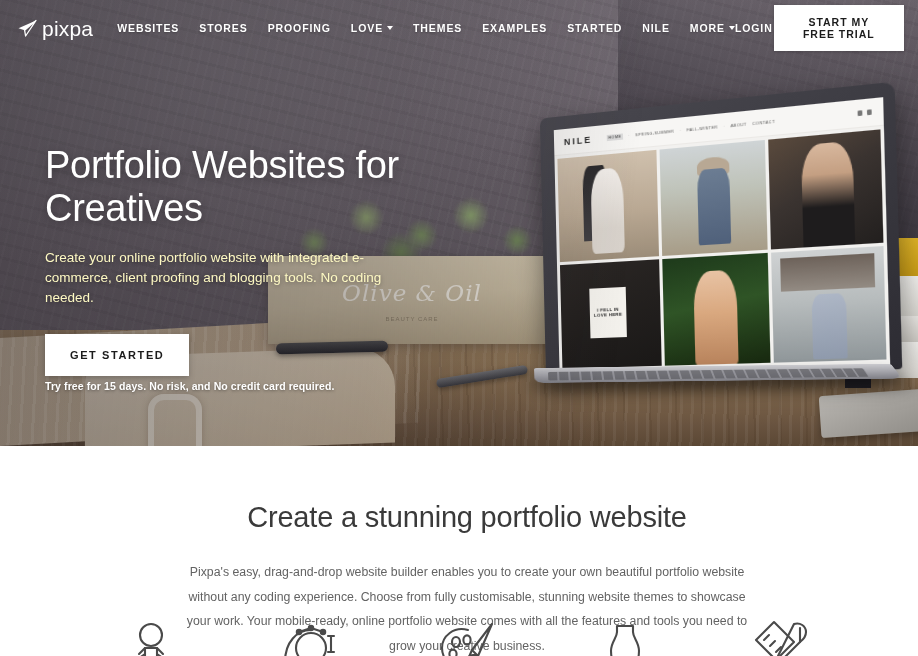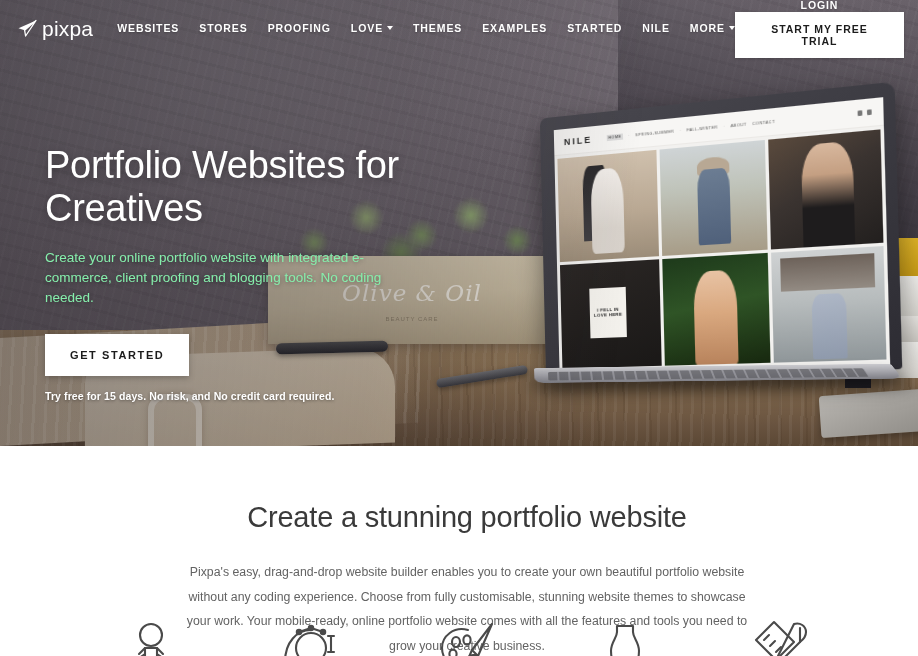--- a/index.html
+++ b/index.html
@@ -213,45 +213,45 @@
   .logo svg { display:block; }
   .logo-text { color:#fff; font-size:21px; letter-spacing:.2px; font-weight:400; line-height:1; }
   .mainnav { display:flex; align-items:center; gap:20px; }
   .navlink {
     color:#fff; font-size:10.5px; font-weight:700; letter-spacing:.9px;
     text-decoration:none; white-space:nowrap; display:flex; align-items:center; gap:4px;
     text-shadow:0 1px 2px rgba(0,0,0,.22); cursor:pointer;
   }
   .caret { width:0;height:0;border-left:3.5px solid transparent;border-right:3.5px solid transparent;
            border-top:4px solid #fff; display:inline-block; }
-  .navright { margin-left:auto; display:flex; align-items:center; gap:1px;flex-direction:column; }
+  .navright { margin-left:auto; display:flex; align-items:center; gap:1px; }
   .btn-trial {
     background:#fff; color:#1c1c1c; font-size:10.5px; font-weight:700; letter-spacing:1px;
     padding:11px 17px; border:none; cursor:pointer; font-family:inherit;
     box-shadow:0 1px 3px rgba(0,0,0,.2);
   }
 
   
   .hero-copy { position:absolute; left:45px; top:144px; width:420px; z-index:15; }
   .hero-h1 {
     color:#ffffff; font-size:38px; line-height:1.14; font-weight:400; letter-spacing:-.3px;
     text-shadow:0 2px 8px rgba(0,0,0,.3);
   }
   .hero-sub {
-    color:#86efac; font-size:13.5px; line-height:1.5; margin-top:17px; max-width:375px;
+    color:#fef9c3; font-size:13.5px; line-height:1.5; margin-top:17px; max-width:375px;
     text-shadow:0 1px 4px rgba(0,0,0,.35);
   }
   .btn-start {
     display:inline-block; margin-top:26px; background:#fff; color:#1b1b1b;
     font-size:11px; font-weight:700; letter-spacing:1.6px; padding:15px 25px;
     border:none; cursor:pointer; font-family:inherit;
     box-shadow:0 2px 6px rgba(0,0,0,.25);
   }
   .hero-note {
-    color:#fff; font-size:10.5px; font-weight:700; margin-top:14px;
+    color:#fff; font-size:10.5px; font-weight:700; margin-top:4px;
     letter-spacing:.1px; text-shadow:0 1px 3px rgba(0,0,0,.4);
   }
 
   
   .section { position:absolute; left:8px; top:446px; width:918px; height:210px; background:#fff; }
   .sec-h2 {
     text-align:center; margin-top:55px; font-size:29px; color:#3a3a3a;
     font-weight:400; letter-spacing:-.2px;
   }
   .sec-p {

